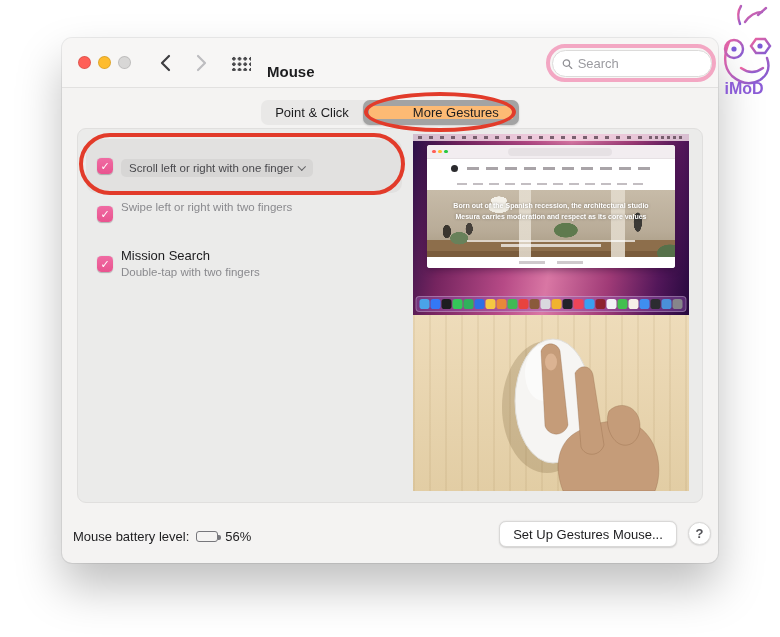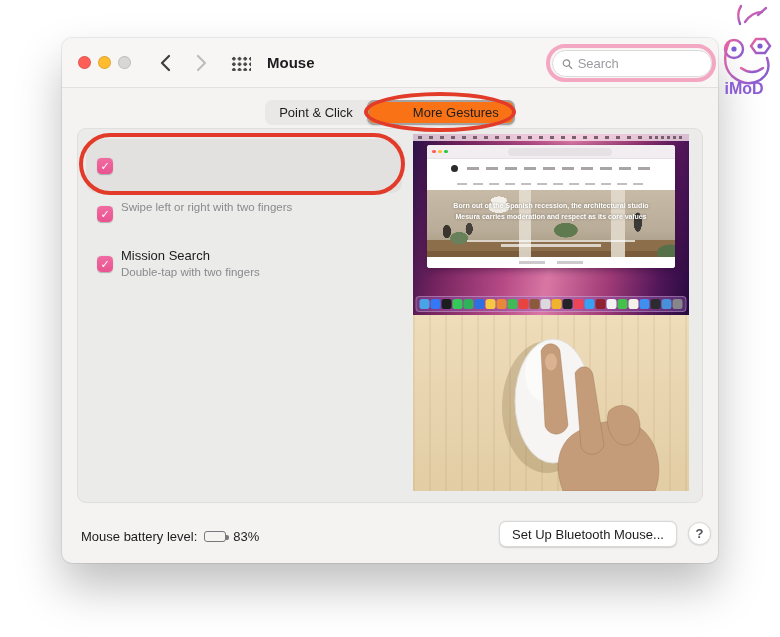--- a/index.html
+++ b/index.html
@@ -12,38 +12,38 @@
             box-shadow:0 0 0 1px rgba(0,0,0,.07), 0 24px 46px rgba(0,0,0,.25); }
   .titlebar { position:absolute; left:0; top:0; right:0; height:50px;
               background:#f7f6f5; border-radius:10px 10px 0 0;
               border-bottom:1px solid #e2e1e0; }
   .lights { position:absolute; left:16px; top:18px; display:flex; gap:7px; }
   .light { width:13px; height:13px; border-radius:50%; border:0.5px solid rgba(0,0,0,.12); }
   .light.red { background:#ff5f57; } .light.yellow { background:#febc2e; }
   .light.gray { background:#d8d7d6; }
   .navbtn { position:absolute; top:13px; width:22px; height:24px; display:flex;
             align-items:center; justify-content:center; }
-  .title { position:absolute; left:205px; top:0; height:50px; line-height:50px;
+  .title { position:absolute; left:205px; top:9px; height:50px; line-height:50px;
            font-size:15px; font-weight:700; color:#1d1d1f; }
   .gridicon { position:absolute; left:168px; top:17px; width:21px; height:16px;
               background-image:radial-gradient(circle, #49494c 1.5px, transparent 1.7px);
               background-size:5.7px 5.5px; background-position:1px 1px; background-repeat:repeat; }
   .search { position:absolute; left:490px; top:12px; width:160px; height:27px;
             background:#ffffff; border:1px solid #dcdbda; border-radius:14px;
             display:flex; align-items:center; padding:0 9px; gap:5px; }
   .search input { border:none; outline:none; background:transparent; width:100%;
                   font-size:13px; color:#3c3c40;
                   font-family:"Liberation Sans","DejaVu Sans",sans-serif; }
   .search input::placeholder { color:#9b9ba0; }
 
   
   .tabbar { position:absolute; left:0; right:0; top:62px; display:flex; justify-content:center; }
   .segmented { display:flex; background:#e9e8e7; border-radius:7px; height:25px; }
   .segment { padding:0 14px; font-size:13px; color:#1d1d1f; display:flex; align-items:center; }
-  .segment.selected { background:#f97316; border:2px solid #a3a3a3; border-radius:7px;
+  .segment.selected { background:#fdba74; border:6px solid #a3a3a3; border-radius:7px;
                       box-shadow:0 1px 2px rgba(0,0,0,.14);padding-left:44px; }
 
   
   .content { position:absolute; left:15px; top:90px; width:626px; height:375px;
              background:#ebebea; border:1px solid #e0dfde; border-radius:9px; }
   .g-row { position:absolute; display:flex; gap:8px; align-items:flex-start; }
   .g-row.first { left:8px; top:10px; width:316px; height:54px; background:#e2e1e0;
                  border-radius:10px; padding-left:11px; align-items:center; }
   .g-row.second { left:19px; top:69px; } .g-row.third { left:19px; top:119px; }
   .g-row.second .checkbox, .g-row.third .checkbox { margin-top:8px; }
@@ -113,21 +113,21 @@
             border:0.5px solid rgba(255,255,255,.28); border-radius:4px;
             display:flex; align-items:center; padding:0 3px; gap:1px; }
   .dock-icon { width:10px; height:10px; border-radius:2.8px; flex:0 0 auto; }
   .d-mouse { height:176px; position:relative; overflow:hidden;
              background:linear-gradient(180deg,#eedcba,#e2cda4); }
   .d-mouse::before { content:""; position:absolute; inset:0;
     background:repeating-linear-gradient(90deg, rgba(150,120,70,.10) 0 2px, transparent 2px 16px); }
   .d-mouse svg { position:absolute; inset:0; }
 
   
-  .battery-row { position:absolute; left:19px; top:488px; height:20px; display:flex;
+  .battery-row { position:absolute; left:11px; top:488px; height:20px; display:flex;
                  align-items:center; gap:7px; font-size:13px; color:#1d1d1f; }
   .battery { position:relative; width:22px; height:11px; border:1px solid #77777c;
              border-radius:3px; padding:1.5px; }
   .battery .fill { height:100%; background:#1d1d1f; border-radius:1px; }
   .battery .nub { position:absolute; right:-3.5px; top:3px; width:2.5px; height:5px;
                   background:#77777c; border-radius:0 2px 2px 0; }
   .setup-btn { position:absolute; left:437px; top:483px; width:178px; height:26px;
                background:#ffffff; border:1px solid #d9d8d7; border-radius:7px;
                box-shadow:0 0.5px 1.5px rgba(0,0,0,.15); font-size:13px; color:#1d1d1f;
                display:flex; align-items:center; justify-content:center; }
@@ -184,20 +184,24 @@
       <div class="segment">Point &amp; Click</div>
       <div class="segment selected">More Gestures</div>
     </div>
   </div>
 
   <div class="content">
 
     <div class="g-row first">
       <span class="checkbox">✓</span>
       <div>
+        <div class="g-pill">
+          <span>Scroll left or right with one finger</span>
+          <span class="chev"></span>
+        </div>
       </div>
     </div>
 
     <div class="g-row second">
       <span class="checkbox">✓</span>
       <div>
         <div class="g-sub">Swipe left or right with two fingers</div>
       </div>
     </div>
 
@@ -282,24 +286,24 @@
       </div>
     </div>
   </div>
 
   <div class="battery-row">
     <span>Mouse battery level:</span>
     <span class="battery">
       <span class="fill" style="width: 56%;"></span>
       <span class="nub"></span>
     </span>
-    <span>83%</span>
+    <span>56%</span>
   </div>
 
-  <div class="setup-btn">Set Up Bluetooth Mouse...</div>
+  <div class="setup-btn">Set Up Gestures Mouse...</div>
   <div class="help-btn">?</div>
 </div>
 
 <div class="a-search"></div>
 <div class="a-tab"></div>
 <div class="a-row"></div>
 
 <svg class="imod" viewBox="0 0 68 96">
   <defs>
     <linearGradient id="ig" x1="0" y1="0" x2="1" y2="1">

